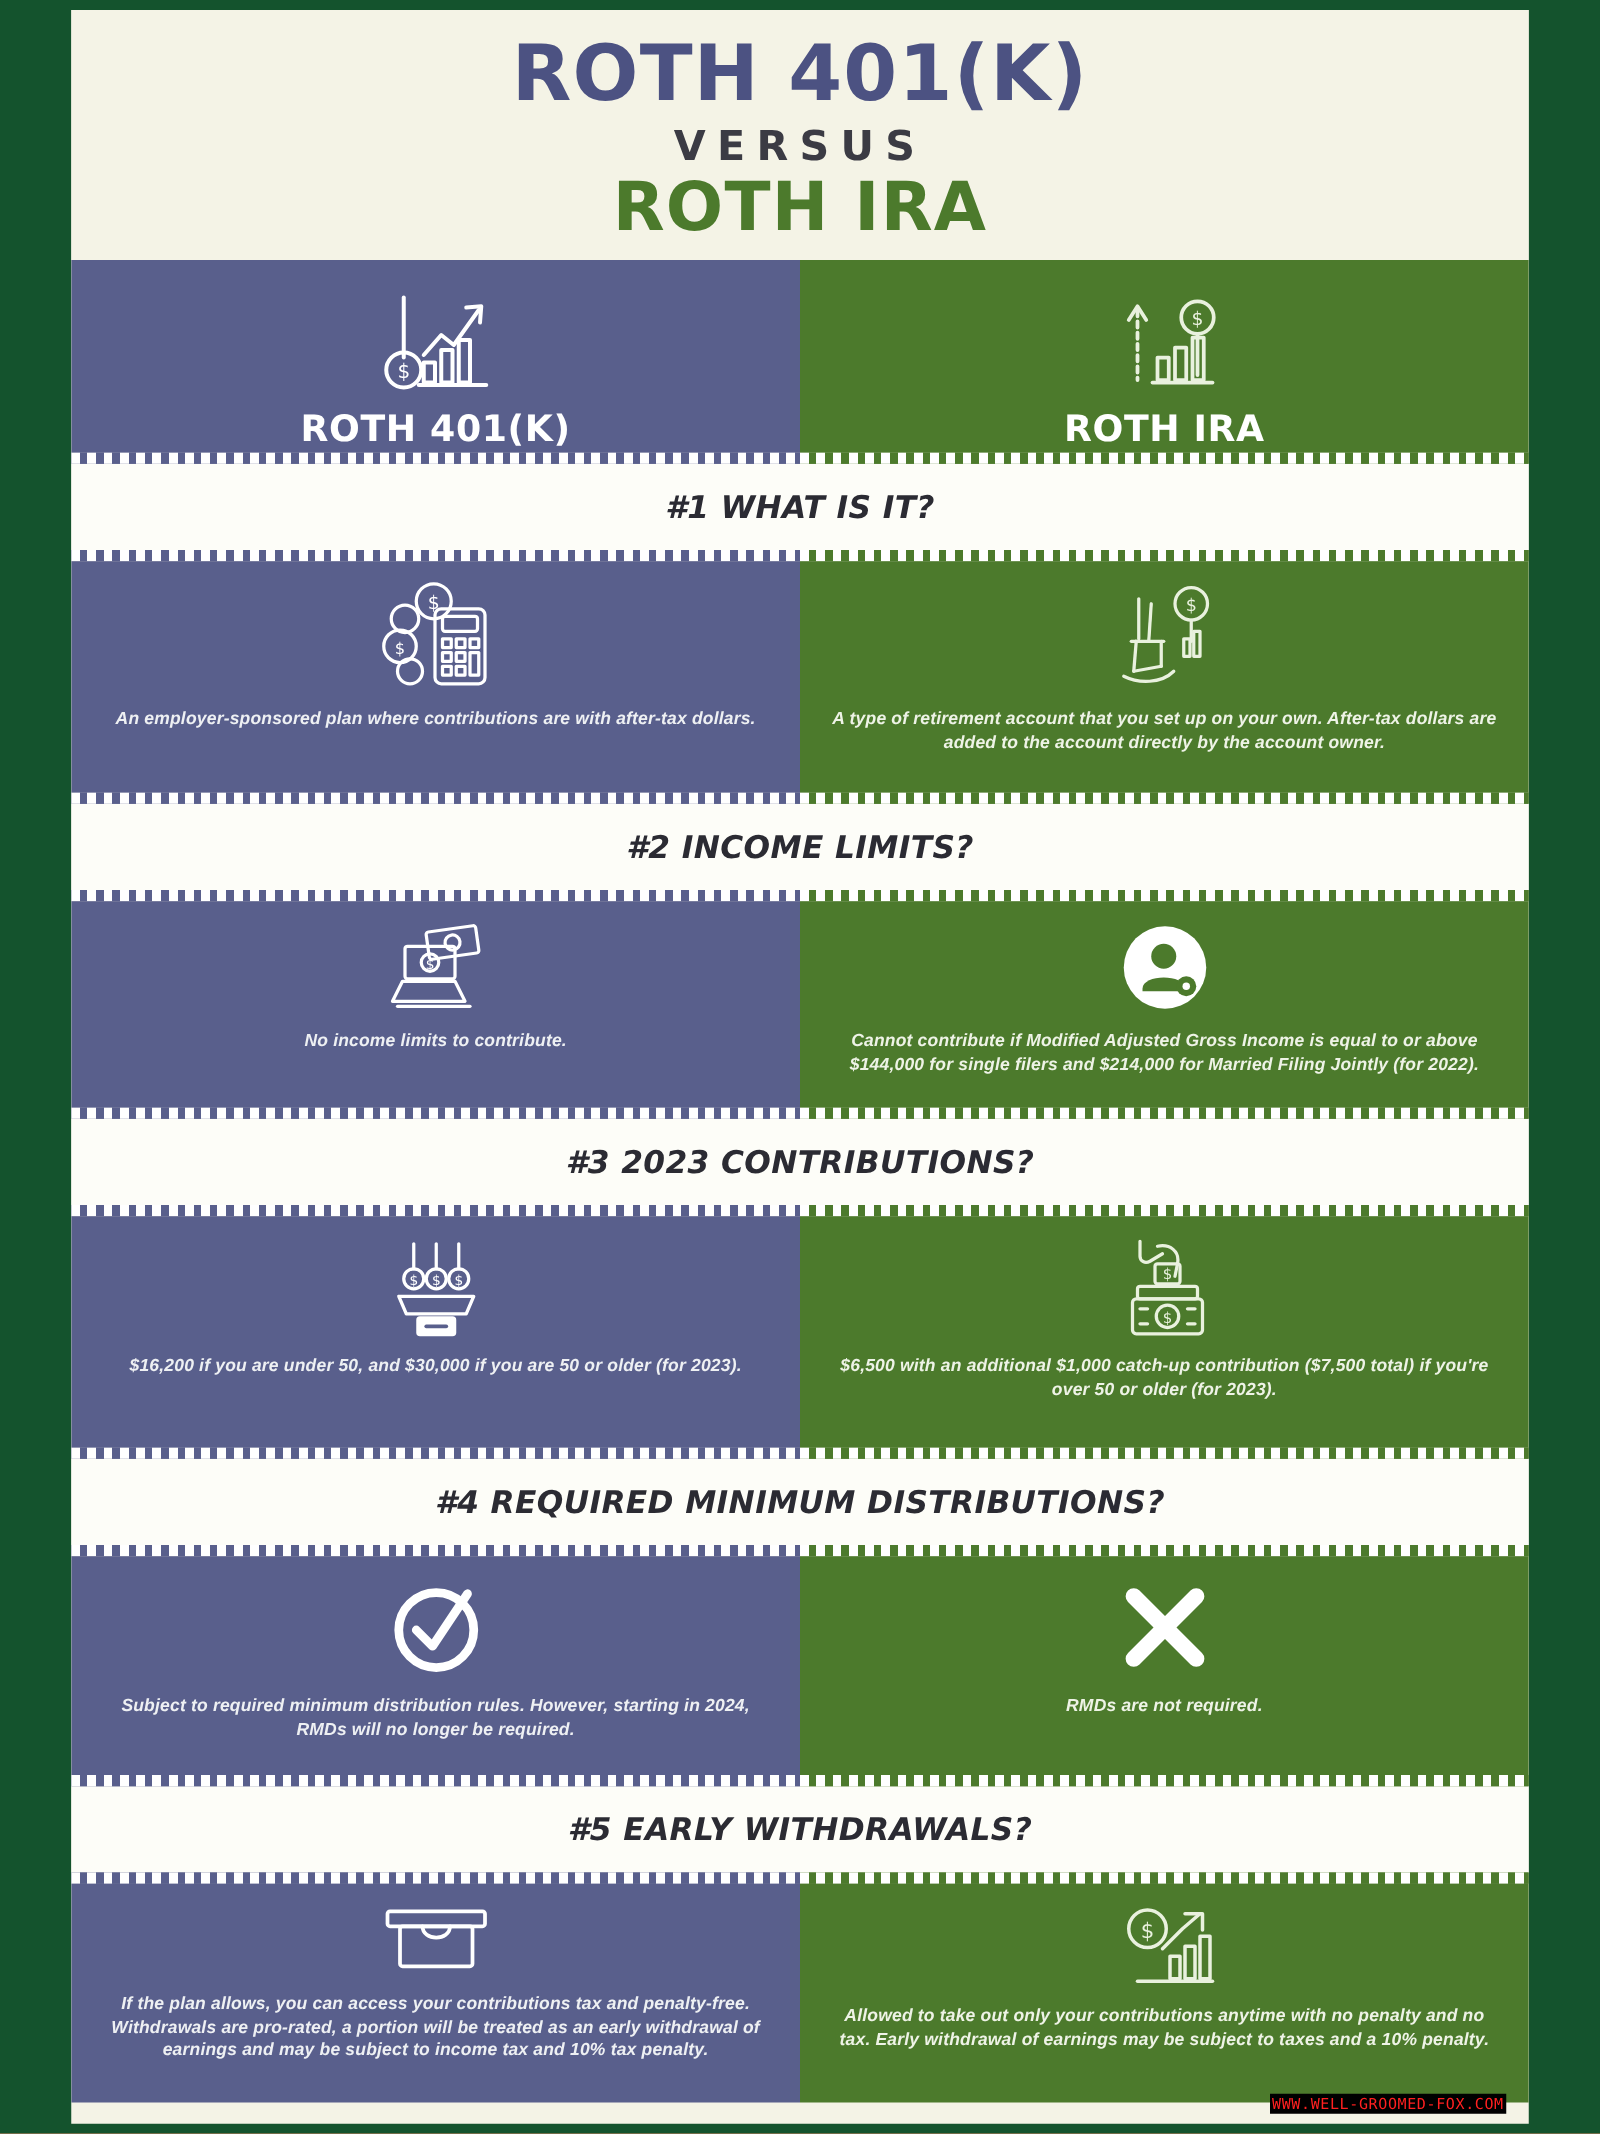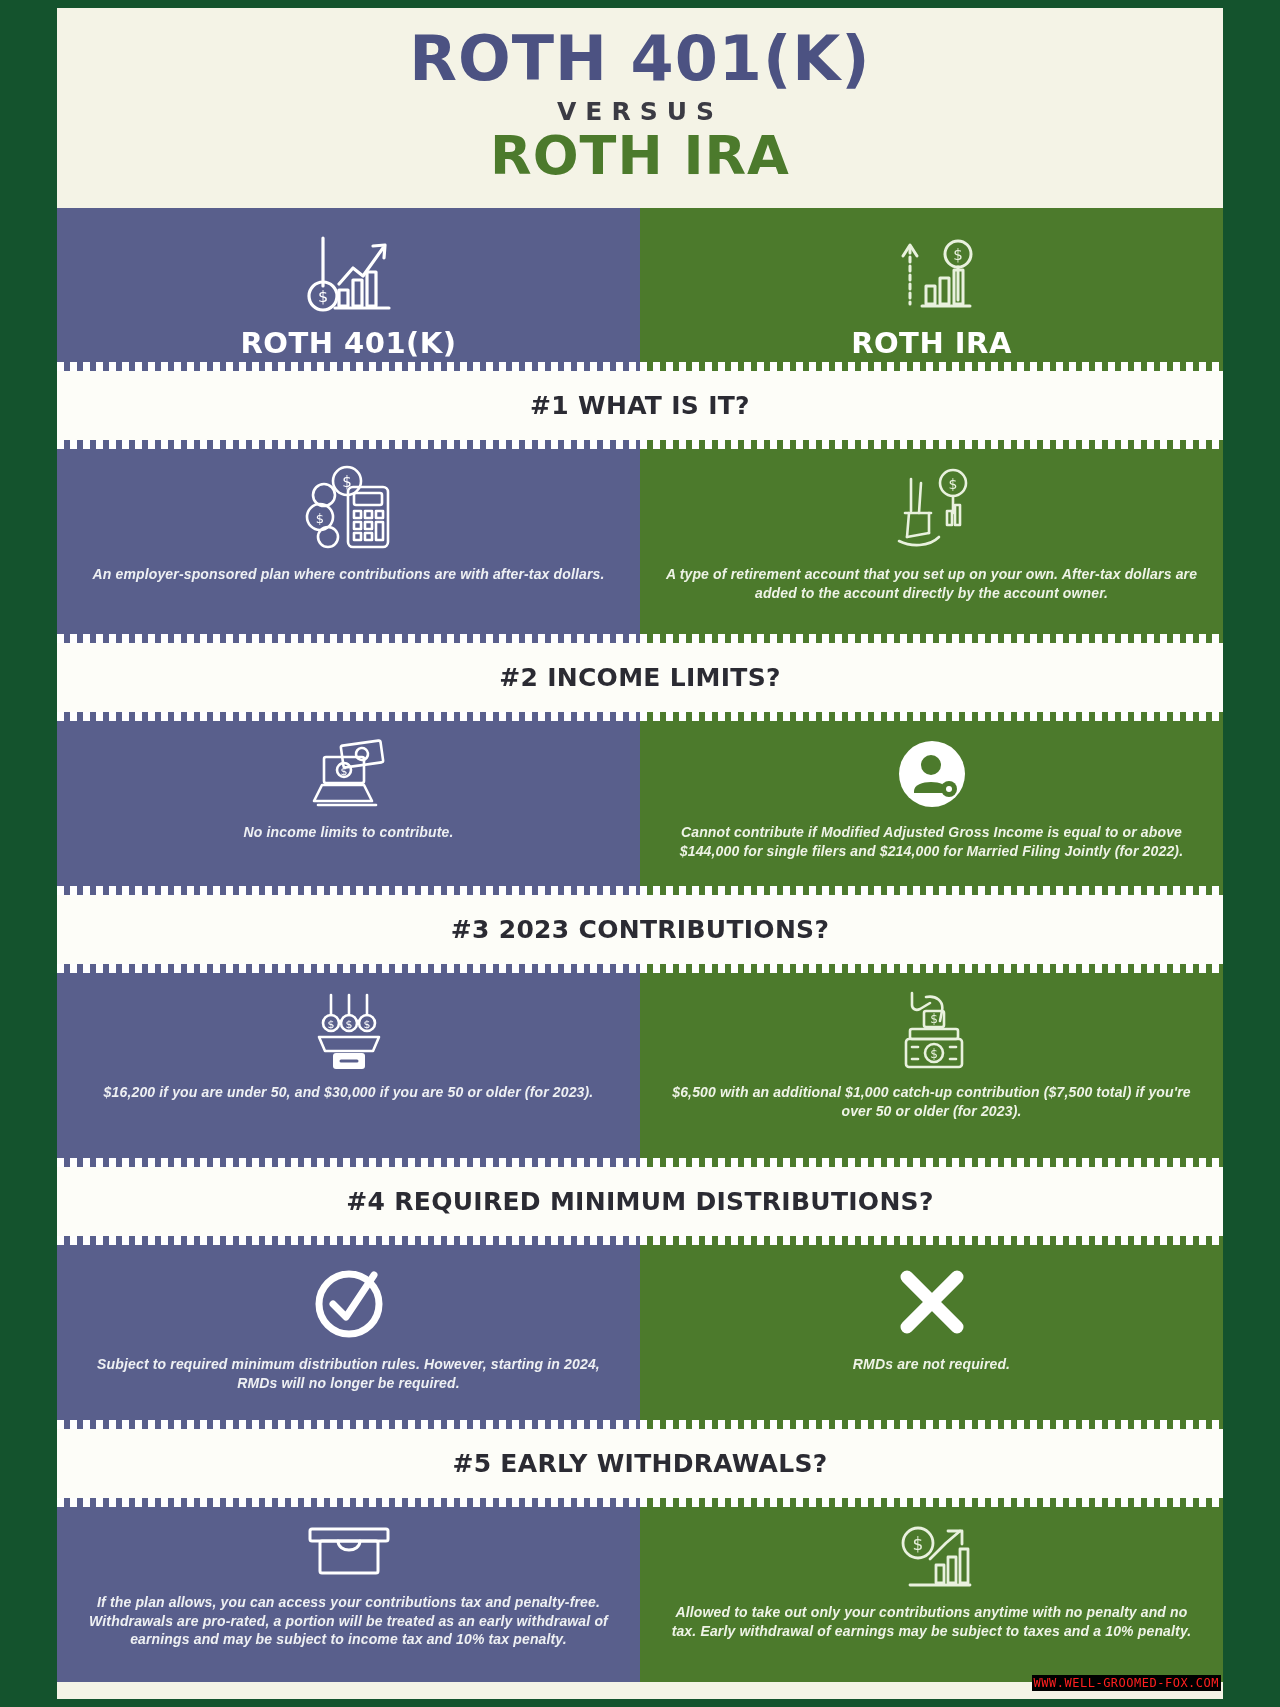--- a/index.html
+++ b/index.html
@@ -37,21 +37,21 @@
   }
   .title-main {
     font-size: 62px;
     font-weight: bold;
     letter-spacing: 1px;
     color: #4c5282;
     line-height: 1.05;
     font-family: "DejaVu Sans", sans-serif;
   }
   .title-versus {
-    font-size: 25px;
+    font-size: 33px;
     font-weight: bold;
     letter-spacing: 9px;
     color: #3b3b44;
     margin: 6px 0 2px 0;
     font-family: "DejaVu Sans", sans-serif;
   }
   .title-sub {
     font-size: 54px;
     font-weight: bold;
     letter-spacing: 1px;
@@ -121,35 +121,36 @@
     color: #ffffff;
     letter-spacing: .5px;
     font-family: "DejaVu Sans", sans-serif;
   }
 
   
   .q-band {
     background: #fdfdf8;
     text-align: center;
     padding: 20px 0 20px 0;
+    font-style: italic;
   }
   .q-text {
     font-size: 25px;
     font-weight: bold;
     color: #2b2b33;
     letter-spacing: .3px;
     font-family: "DejaVu Sans", sans-serif;
   }
 
   .icon-svg { display: block; }
 
   
   .watermark {
     position: absolute;
-    right: 2px;
+    right: 18px;
     bottom: 8px;
     background: #000000;
     color: #ff2020;
     font-family: "DejaVu Sans Mono", monospace;
     font-size: 12px;
     letter-spacing: .5px;
     padding: 1px 2px;
     z-index: 40;
     white-space: nowrap;
   }

